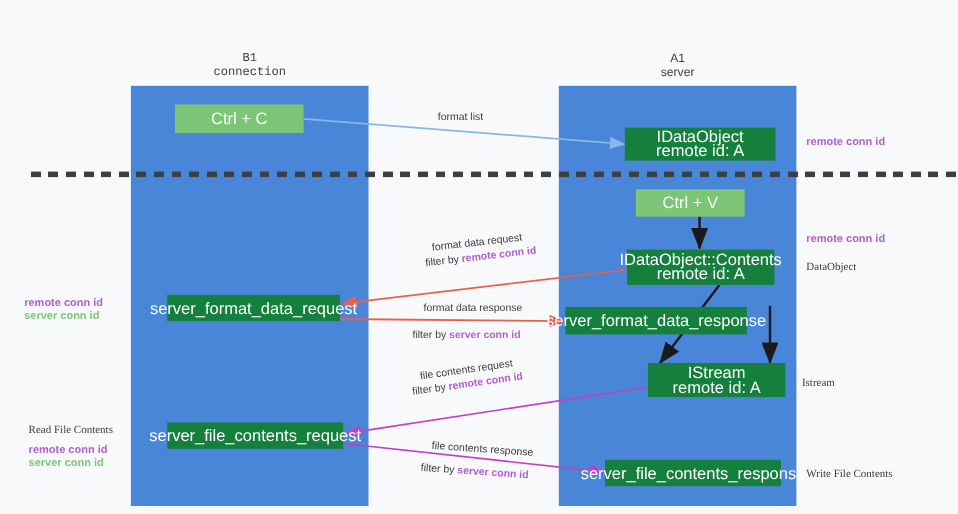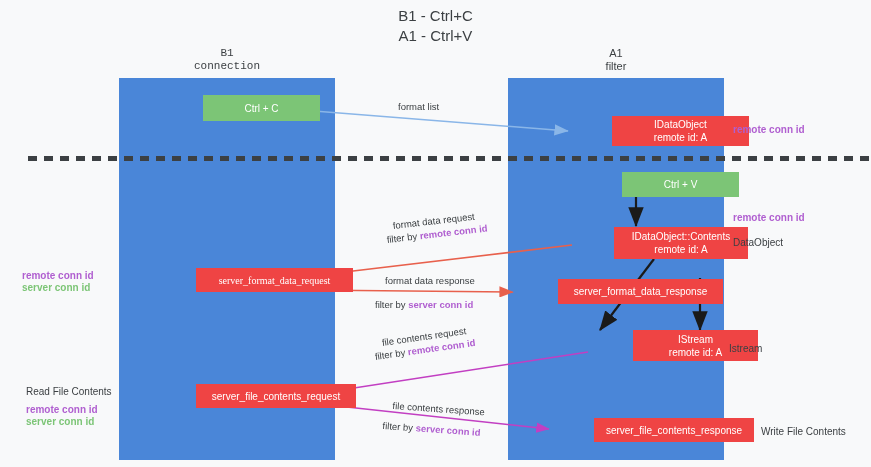--- a/index.html
+++ b/index.html
@@ -46,37 +46,36 @@
   #head-b1 { left: 119px; top: 47px; width: 216px; font-family: Liberation Mono, monospace; }
   #head-a1 { left: 508px; top: 47px; width: 216px; }
 
   .node {
     position: absolute;
     display: flex;
     flex-direction: column;
     align-items: center;
     justify-content: center;
     color: #ffffff;
+    font-size: 15px;
+    line-height: 13px;
+    text-align: center;
+    white-space: pre-line;
+    box-sizing: border-box;
+  }
+  .node.green { background: #7cc576; }
+  .node.orange { background: #15803d; }
+
+  .side-label {
+    position: absolute;
     font-size: 10px;
     line-height: 13px;
-    text-align: center;
-    white-space: pre-line;
-    box-sizing: border-box;
-    margin-left: 44px;
-  }
-  .node.green { background: #7cc576; }
-  .node.orange { background: #ef4444; }
-
-  .side-label {
-    position: absolute;
-    font-size: 10px;
-    line-height: 13px;
-    white-space: pre-line;
-  }
-  .side-label.dark { color: #3c4043; }
+    white-space: pre-line;
+  }
+  .side-label.dark { color: #3c4043; font-family: Liberation Serif, serif; }
   .side-label.purple { color: #b05fd0; font-weight: bold; }
   .side-label.greenish { color: #7cc576; font-weight: bold; }
 
   .edge-label {
     position: absolute;
     font-size: 9.5px;
     line-height: 13px;
     color: #3c4043;
     white-space: nowrap;
     transform-origin: left top;
@@ -98,27 +97,25 @@
     width: 871px;
     height: 467px;
     pointer-events: none;
   }
 </style>
 </head>
 <body>
 
 <div id="canvas">
 
-  <div class="title">B1 - Ctrl+C
-A1 - Ctrl+V</div>
 
   <div class="lane-head" id="head-b1">B1
 connection</div>
   <div class="lane-head" id="head-a1">A1
-filter</div>
+server</div>
 
   <div class="lane" id="lane-b1"></div>
   <div class="lane" id="lane-a1"></div>
 
   <svg class="overlay">
     <defs>
       <marker id="ar-blue" markerWidth="9" markerHeight="7" refX="8.5" refY="3.5" orient="auto">
         <polygon points="0 0, 9 3.5, 0 7" fill="#8ab6e8"></polygon>
       </marker>
       <marker id="ar-black" markerWidth="9" markerHeight="7" refX="8.5" refY="3.5" orient="auto">
@@ -149,26 +146,26 @@
     <line x1="700" y1="278" x2="700" y2="330" stroke="#1a1a1a" stroke-width="2.2" marker-end="url(#ar-black)"></line>
   </svg>
 
   <div class="divider"></div>
 
   <div class="node green" id="n-ctrl-c" style="left:159px; top:95px; width:117px; height:26px;">Ctrl + C</div>
 
   <div class="node orange" id="n-idataobject" style="left:568px; top:116px; width:137px; height:30px;">IDataObject
 remote id: A</div>
 
-  <div class="node green" id="n-ctrl-v" style="left:578px; top:172px; width:117px; height:25px;text-align:center;">Ctrl + V</div>
+  <div class="node green" id="n-ctrl-v" style="left:578px; top:172px; width:99px; height:25px;text-align:center;">Ctrl + V</div>
 
   <div class="node orange" id="n-getdata" style="left:570px; top:227px; width:134px; height:32px;">IDataObject::Contents
 remote id: A</div>
 
-  <div class="node orange" id="n-sfdreq" style="left:152px; top:268px; width:157px; height:24px;font-family:Liberation Serif, serif;">server_format_data_request</div>
+  <div class="node orange" id="n-sfdreq" style="left:152px; top:268px; width:157px; height:24px;">server_format_data_request</div>
 
   <div class="node orange" id="n-sfdres" style="left:514px; top:279px; width:165px; height:25px;">server_format_data_response</div>
 
   <div class="node orange" id="n-istream" style="left:589px; top:330px; width:125px; height:31px;">IStream
 remote id: A</div>
 
   <div class="node orange" id="n-sfcres" style="left:550px; top:418px; width:160px; height:24px;">server_file_contents_response</div>
 
   <div class="node orange" id="n-sfcreq" style="left:152px; top:384px; width:160px; height:24px;">server_file_contents_request</div>
 
@@ -187,21 +184,21 @@
   <div class="edge-label" style="left:383px; top:419px; transform: rotate(4deg);"><span>filter by </span><span class="hl-purple">server conn id</span></div>
 
   <div class="side-label purple" style="left:733px; top:123px;">remote conn id</div>
 
   <div class="side-label purple" style="left:733px; top:211px;">remote conn id</div>
 
   <div class="side-label dark" style="left:733px; top:236px;">DataObject</div>
 
   <div class="side-label dark" style="left:729px; top:342px;">Istream</div>
 
-  <div class="side-label dark" style="left:733px; top:425px;margin-left:28px;">Write File Contents</div>
+  <div class="side-label dark" style="left:733px; top:425px;">Write File Contents</div>
 
   <div class="side-label purple" style="left:22px; top:269px;">remote conn id</div>
   <div class="side-label greenish" style="left:22px; top:281px;">server conn id</div>
 
   <div class="side-label dark" style="left:26px; top:385px;">Read File Contents</div>
   <div class="side-label purple" style="left:26px; top:403px;">remote conn id</div>
   <div class="side-label greenish" style="left:26px; top:415px;">server conn id</div>
 
 </div>
 

